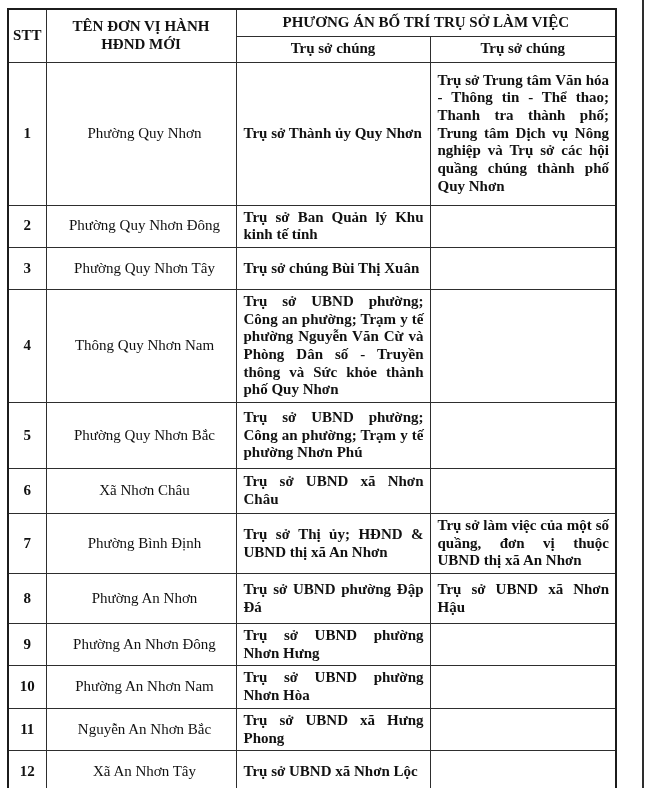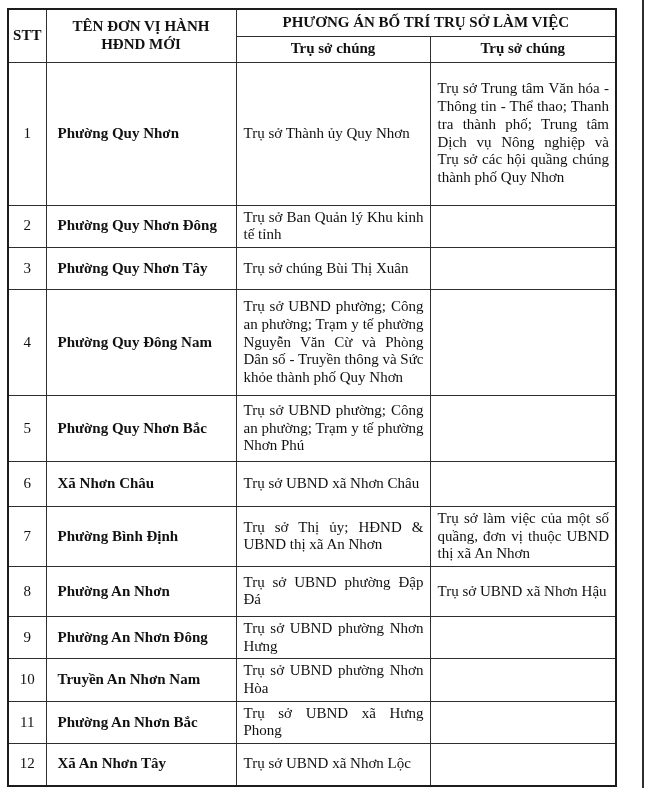--- a/index.html
+++ b/index.html
@@ -29,36 +29,37 @@
     left: 7px; top: 8px;
     width: 608px;
     border-collapse: collapse;
     table-layout: fixed;
   }
   .doc-table th, .doc-table td {
     border: 1.5px solid #2e2e2e;
     vertical-align: middle;
     font-size: 15px;
     line-height: 1.18;
+    font-weight: bold;
   }
   .doc-table { border: 2.5px solid #1c1c1c; }
   .doc-table thead th {
     font-weight: bold;
     text-align: center;
     padding: 3px 4px;
   }
   th.h-plan { height: 27px; }
   th.h-sub  { height: 26px; }
   td.c-stt {
     text-align: center;
     padding: 2px;
   }
   td.c-name {
-    font-weight: bold;
-    text-align: left;
+    font-weight: normal;
+    text-align: center;
     padding: 2px 4px 2px 11px;
   }
   td.c-main, td.c-other {
     text-align: justify;
     text-justify: inter-word;
     padding: 3px 6px 3px 7px;
     vertical-align: middle;
   }
   
   tbody tr:nth-child(1)  { height: 143px; }
@@ -111,21 +112,21 @@
     <td class="c-other"></td>
   </tr>
         <tr>
     <td class="c-stt">3</td>
     <td class="c-name">Phường Quy Nhơn Tây</td>
     <td class="c-main">Trụ sở chúng Bùi Thị Xuân</td>
     <td class="c-other"></td>
   </tr>
         <tr>
     <td class="c-stt">4</td>
-    <td class="c-name">Phường Quy Đông Nam</td>
+    <td class="c-name">Thông Quy Nhơn Nam</td>
     <td class="c-main">Trụ sở UBND phường; Công an phường; Trạm y tế phường Nguyễn Văn Cừ và Phòng Dân số - Truyền thông và Sức khỏe thành phố Quy Nhơn</td>
     <td class="c-other"></td>
   </tr>
         <tr>
     <td class="c-stt">5</td>
     <td class="c-name">Phường Quy Nhơn Bắc</td>
     <td class="c-main">Trụ sở UBND phường; Công an phường; Trạm y tế phường Nhơn Phú</td>
     <td class="c-other"></td>
   </tr>
         <tr>
@@ -147,27 +148,27 @@
     <td class="c-other">Trụ sở UBND xã Nhơn Hậu</td>
   </tr>
         <tr>
     <td class="c-stt">9</td>
     <td class="c-name">Phường An Nhơn Đông</td>
     <td class="c-main">Trụ sở UBND phường Nhơn Hưng</td>
     <td class="c-other"></td>
   </tr>
         <tr>
     <td class="c-stt">10</td>
-    <td class="c-name">Truyền An Nhơn Nam</td>
+    <td class="c-name">Phường An Nhơn Nam</td>
     <td class="c-main">Trụ sở UBND phường Nhơn Hòa</td>
     <td class="c-other"></td>
   </tr>
         <tr>
     <td class="c-stt">11</td>
-    <td class="c-name">Phường An Nhơn Bắc</td>
+    <td class="c-name">Nguyễn An Nhơn Bắc</td>
     <td class="c-main">Trụ sở UBND xã Hưng Phong</td>
     <td class="c-other"></td>
   </tr>
         <tr>
     <td class="c-stt">12</td>
     <td class="c-name">Xã An Nhơn Tây</td>
     <td class="c-main">Trụ sở UBND xã Nhơn Lộc</td>
     <td class="c-other"></td>
   </tr>
       </tbody>

